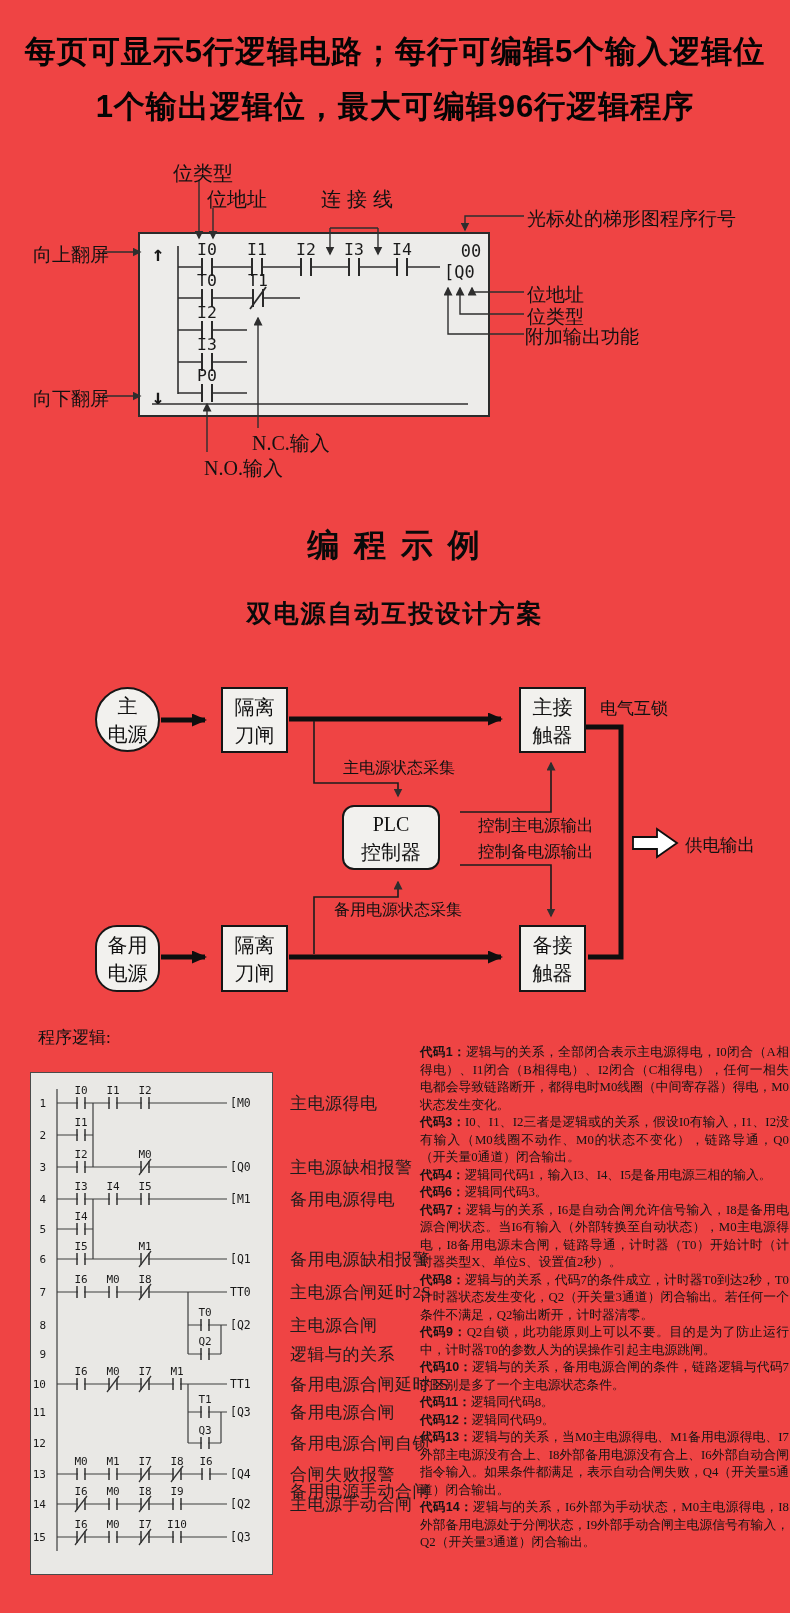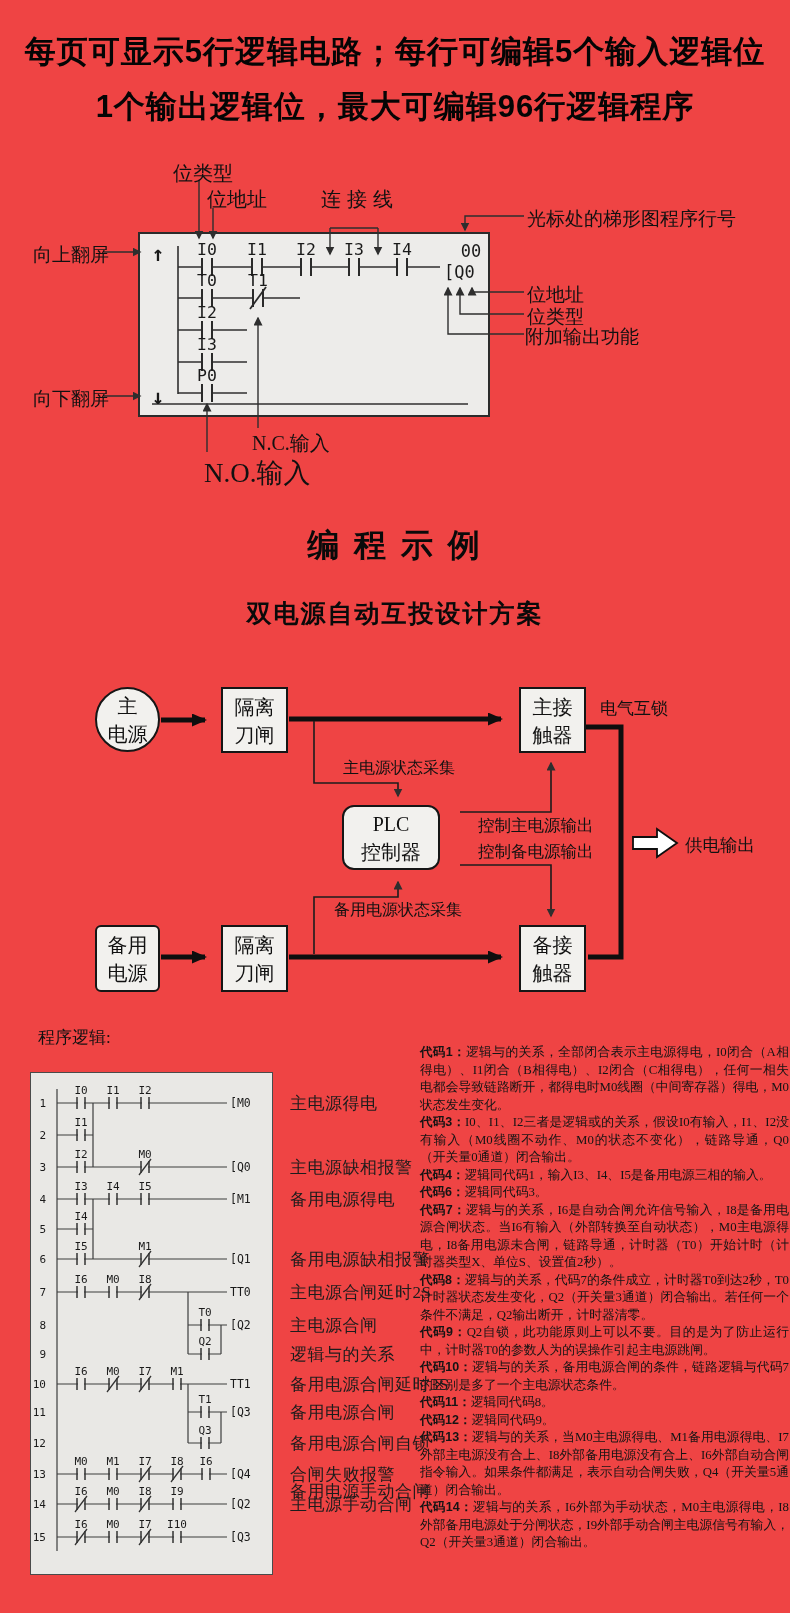--- a/index.html
+++ b/index.html
@@ -46,21 +46,21 @@
     <div>刀闸</div>
   </div>
   <div class="box" style="left:519px;top:687px;width:67px;height:66px;padding-top:4px;">
     <div>主接</div>
     <div>触器</div>
   </div>
   <div class="box" style="left:342px;top:805px;width:98px;height:65px;border-radius:12px;padding-top:3px;">
     <div>PLC</div>
     <div>控制器</div>
   </div>
-  <div class="box" style="left:95px;top:925px;width:65px;height:67px;border-radius:6px;padding-top:4px;">
+  <div class="box" style="left:95px;top:925px;width:65px;height:67px;border-radius:22px;padding-top:4px;">
     <div>备用</div>
     <div>电源</div>
   </div>
   <div class="box" style="left:221px;top:925px;width:67px;height:67px;padding-top:4px;">
     <div>隔离</div>
     <div>刀闸</div>
   </div>
   <div class="box" style="left:519px;top:925px;width:67px;height:67px;padding-top:4px;">
     <div>备接</div>
     <div>触器</div>
@@ -336,21 +336,21 @@
   <div class="lbl" style="left:173px;top:160px;font-size:20px;">位类型</div>
   <div class="lbl" style="left:207px;top:186px;font-size:20px;">位地址</div>
   <div class="lbl" style="left:321px;top:186px;font-size:20px;letter-spacing:6px;">连接线</div>
   <div class="lbl" style="left:527px;top:206px;font-size:19px;">光标处的梯形图程序行号</div>
   <div class="lbl" style="left:33px;top:242px;font-size:19px;">向上翻屏</div>
   <div class="lbl" style="left:33px;top:386px;font-size:19px;">向下翻屏</div>
   <div class="lbl" style="left:527px;top:282px;font-size:19px;">位地址</div>
   <div class="lbl" style="left:527px;top:304px;font-size:19px;">位类型</div>
   <div class="lbl" style="left:525px;top:324px;font-size:19px;">附加输出功能</div>
   <div class="lbl" style="left:252px;top:430px;font-size:20px;">N.C.输入</div>
-  <div class="lbl" style="left:204px;top:455px;font-size:27px;text-align:center;">N.O.输入</div>
+  <div class="lbl" style="left:204px;top:455px;font-size:20px;text-align:center;">N.O.输入</div>
 
   <div class="extitle">编 程 示 例</div>
   <div class="exsub">双电源自动互投设计方案</div>
 
   <div class="lbl" style="left:600px;top:697px;font-size:17px;">电气互锁</div>
   <div class="lbl" style="left:343px;top:758px;font-size:16px;">主电源状态采集</div>
   <div class="lbl" style="left:478px;top:815px;font-size:16.5px;">控制主电源输出</div>
   <div class="lbl" style="left:478px;top:841px;font-size:16.5px;">控制备电源输出</div>
   <div class="lbl" style="left:334px;top:900px;font-size:16px;">备用电源状态采集</div>
   <div class="lbl" style="left:685px;top:833px;font-size:17.5px;">供电输出</div>

